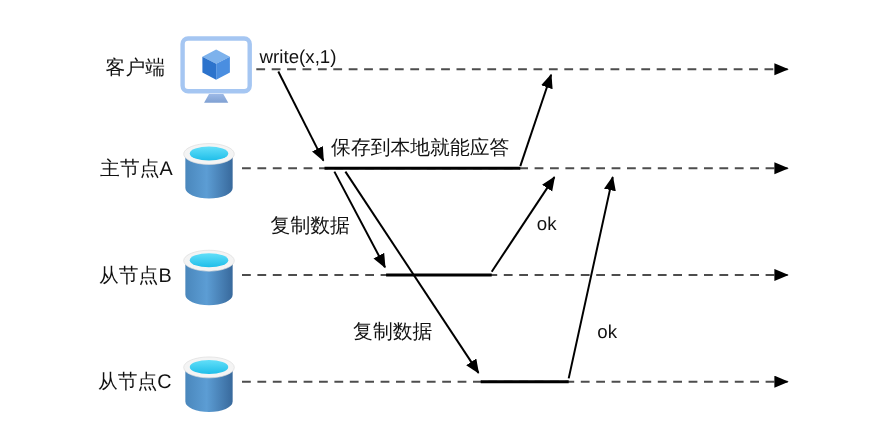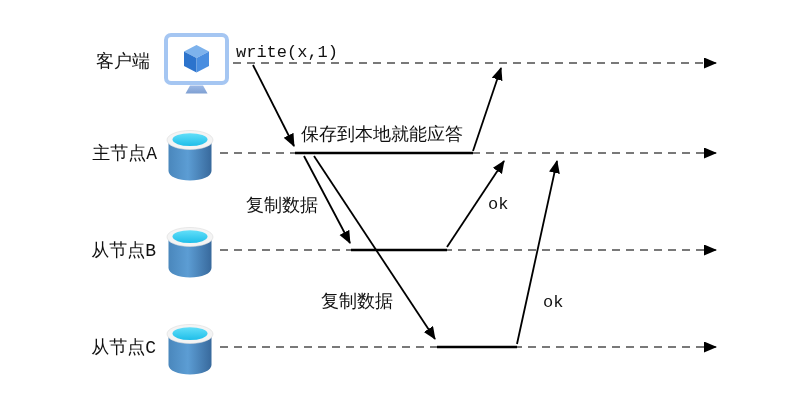--- a/index.html
+++ b/index.html
@@ -1,17 +1,17 @@
 <!DOCTYPE html>
 <html><head>
 <meta charset="utf-8">
 <style>
   html,body{margin:0;padding:0;background:#ffffff;}
   .stage{position:relative;width:800px;height:400px;background:#ffffff;overflow:hidden;
-         font-family:Liberation Mono, monospace;}
+         font-family:Liberation Sans, sans-serif;}
   svg{position:absolute;left:0;top:0;}
   text{fill:#111111;}
   .actor-label{font-size:18px;}
   .msg-label{font-size:18px;}
   .code-label{font-size:17px;}
   .ok-label{font-size:17px;}
   .lifeline{stroke:#4d4d4d;stroke-width:1.7;stroke-dasharray:8 6;fill:none;}
   .msg-line{stroke:#000000;stroke-width:1.8;fill:none;}
   .activation{stroke:#000000;stroke-width:2.6;fill:none;}
 </style>

